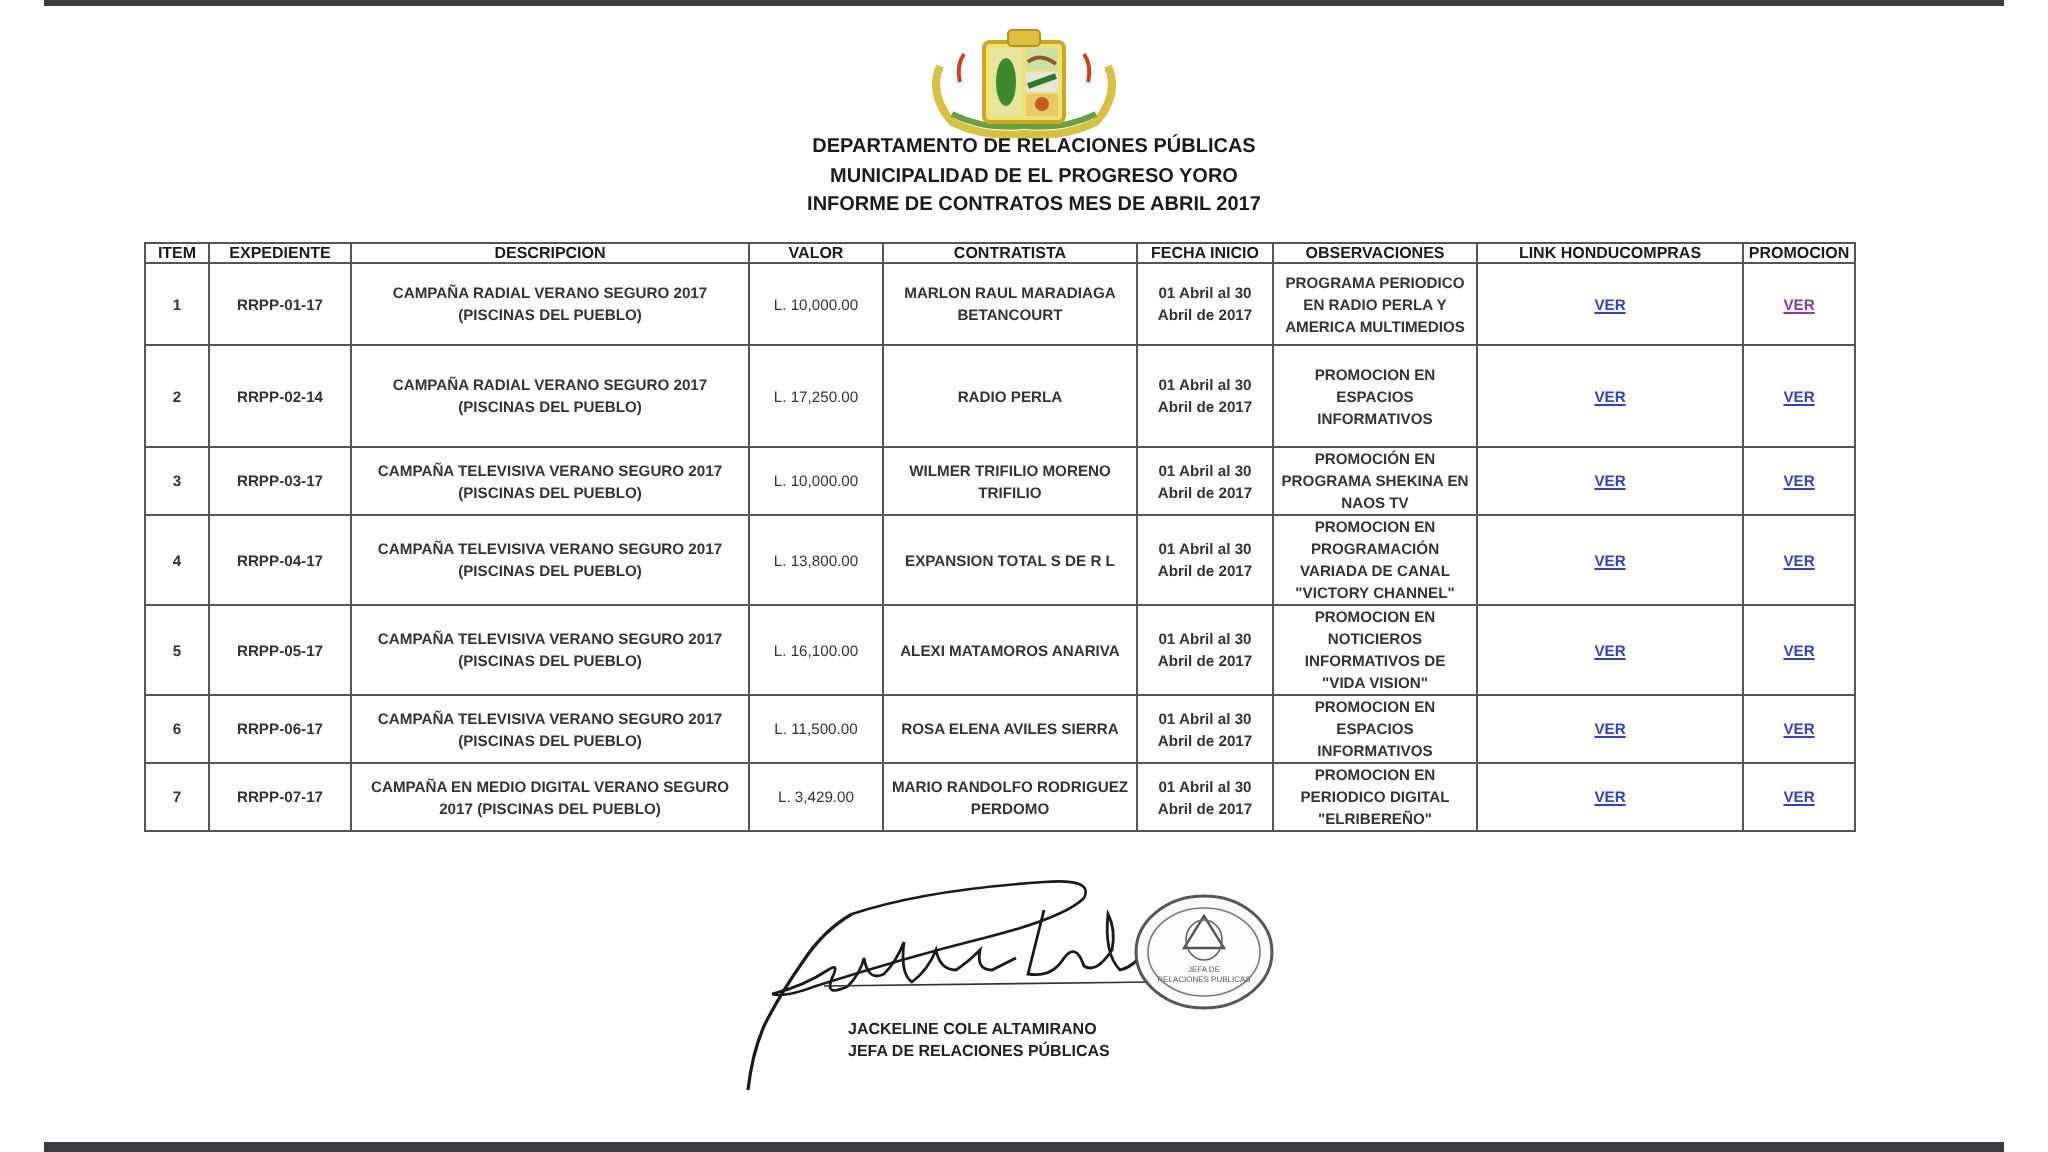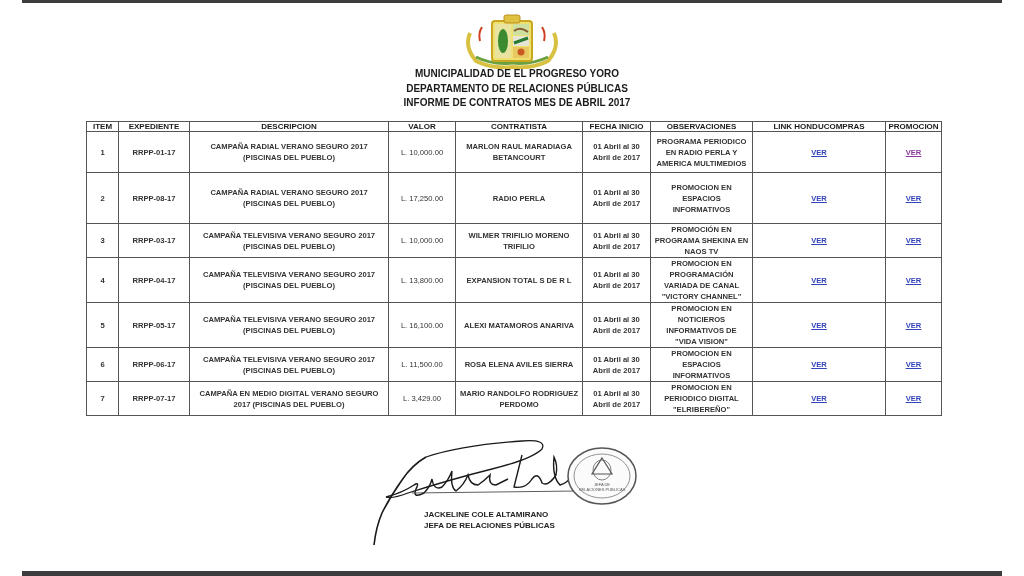--- a/index.html
+++ b/index.html
@@ -46,21 +46,21 @@
       text-align: center;
       font-weight: bold;
       font-size: 10px;
       line-height: 14.5px;
       color: #1a1a1a;
     }
     .titles div { white-space: nowrap; }
 
     table.contracts {
       position: absolute;
-      left: 86px;
+      left: 72px;
       top: 121px;
       width: 855px;
       border-collapse: collapse;
       table-layout: fixed;
       font-size: 7.6px;
       color: #333;
       padding-left: 31px;
     }
     table.contracts th, table.contracts td {
       border: 1px solid #555;
@@ -136,22 +136,22 @@
   <rect x="51" y="23" width="16" height="10" fill="#e6e6d8"></rect>
   <path d="M52 30 L66 25" stroke="#2a7a30" stroke-width="3"></path>
   <rect x="51" y="34" width="16" height="11" fill="#e8c860"></rect>
   <circle cx="59" cy="39" r="3.5" fill="#c85a20"></circle>
   <rect x="42" y="2" width="16" height="8" rx="2" fill="#e0c040" stroke="#b89020" stroke-width="1"></rect>
   <path d="M20 14 Q16 20 18 28" stroke="#d04020" stroke-width="2" fill="none"></path>
   <path d="M80 14 Q84 20 82 28" stroke="#d04020" stroke-width="2" fill="none"></path>
 </svg>
 
 <div class="titles">
+  <div>DEPARTAMENTO DE RELACIONES PÚBLICAS</div>
   <div>MUNICIPALIDAD DE EL PROGRESO YORO</div>
-  <div>DEPARTAMENTO DE RELACIONES PÚBLICAS</div>
   <div>INFORME DE CONTRATOS MES DE ABRIL  2017</div>
 </div>
 
 <table class="contracts">
   <colgroup>
     <col style="width:32px">
     <col style="width:71px">
     <col style="width:199px">
     <col style="width:67px">
     <col style="width:127px">
@@ -195,21 +195,21 @@
         <div>PROGRAMA PERIODICO</div>
         <div>EN RADIO PERLA Y</div>
         <div>AMERICA MULTIMEDIOS</div>
       </td>
       <td><a class="link" href="#">VER</a></td>
       <td><a class="link visited" href="#">VER</a></td>
     </tr>
 
     <tr class="r2">
       <td class="bold">2</td>
-      <td class="bold">RRPP-08-17</td>
+      <td class="bold">RRPP-02-14</td>
       <td class="bold">
         <div>CAMPAÑA RADIAL VERANO SEGURO 2017</div>
         <div>(PISCINAS DEL PUEBLO)</div>
       </td>
       <td>L. 17,250.00</td>
       <td class="bold">
         <div>RADIO PERLA</div>
       </td>
       <td class="bold">
         <div>01 Abril al 30</div>

